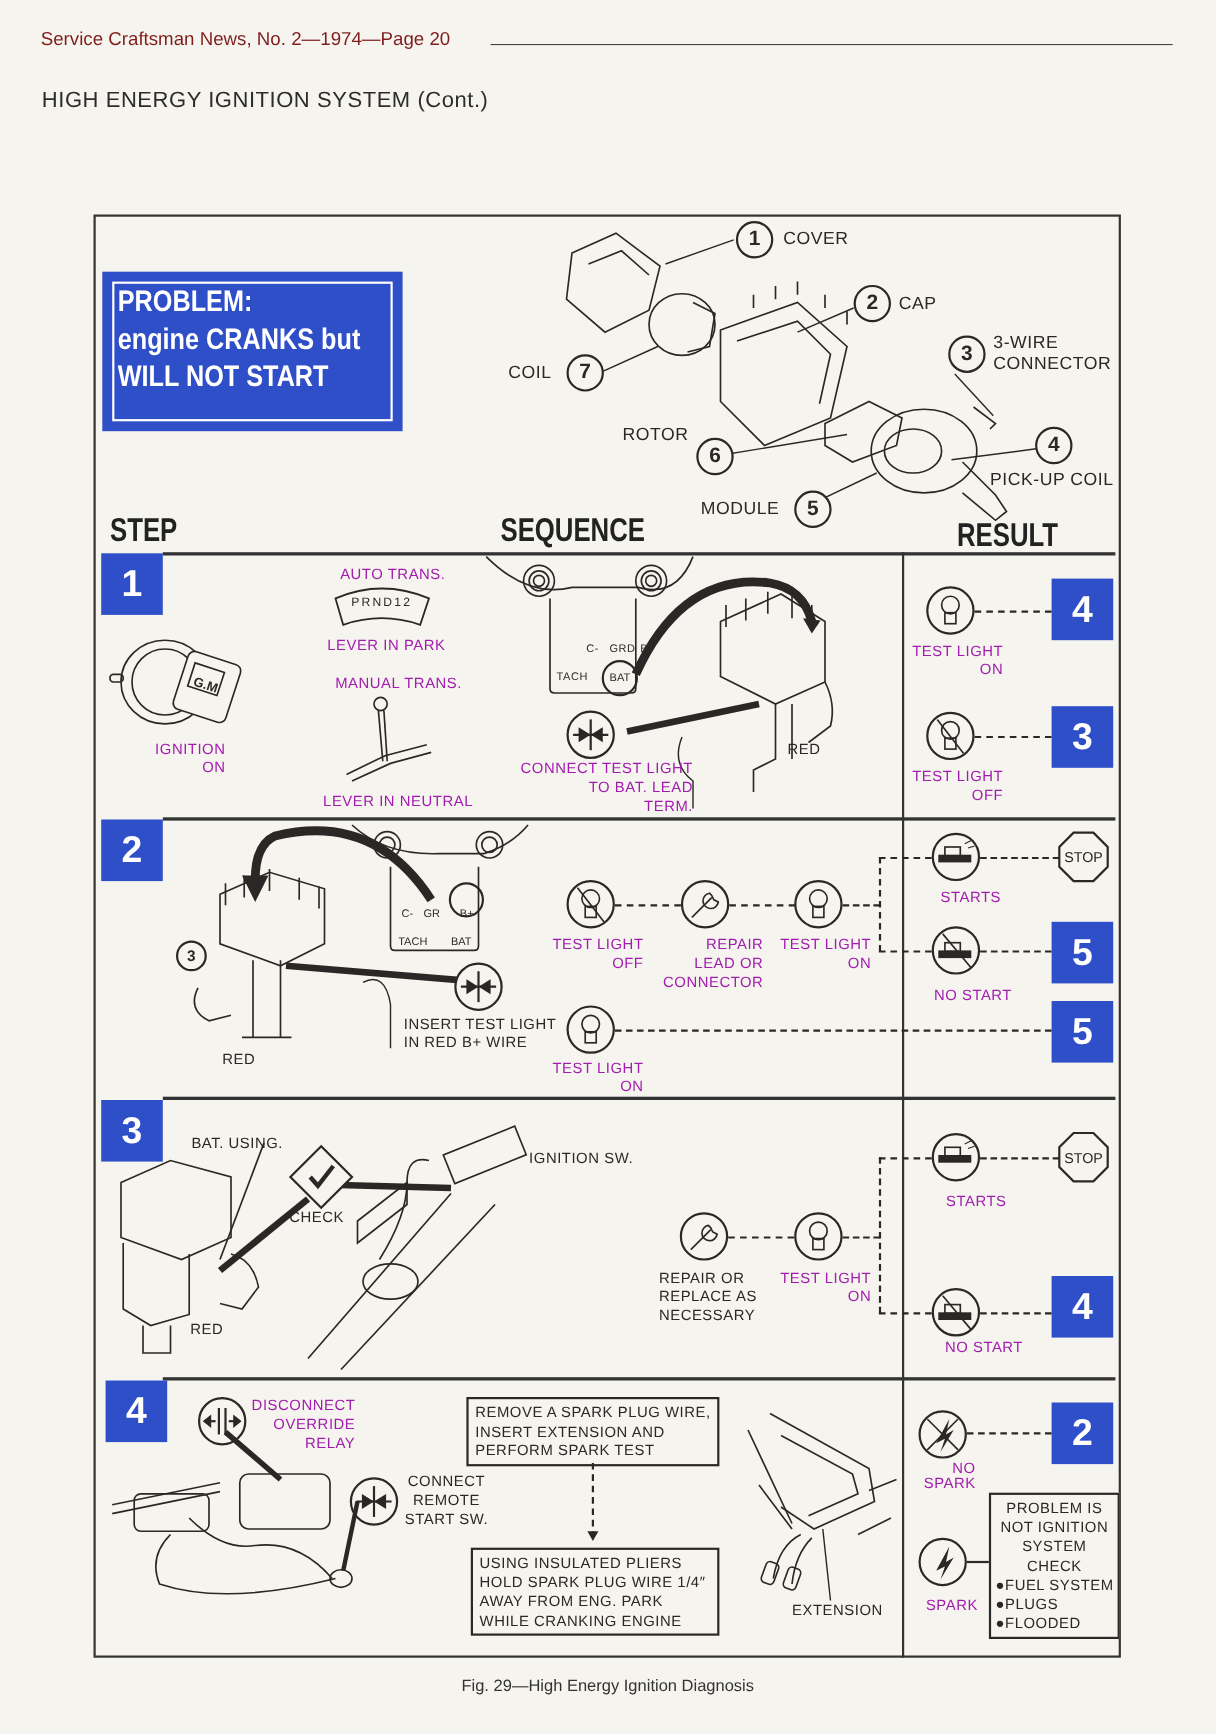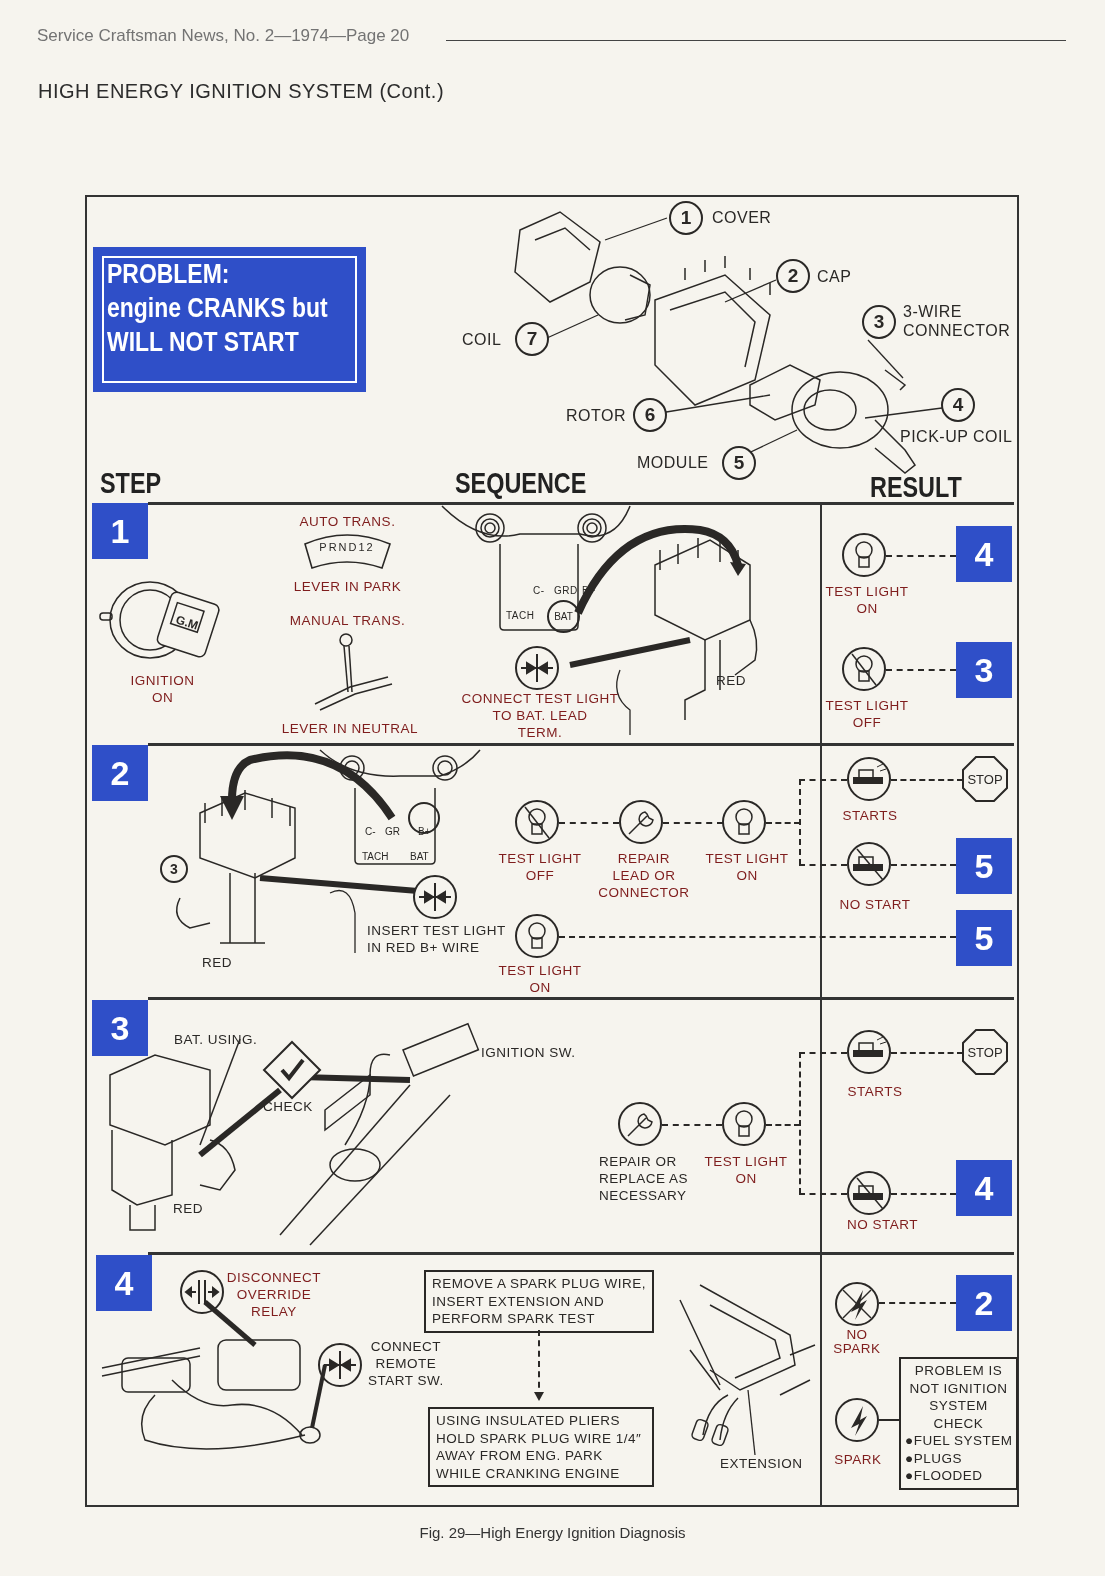--- a/index.html
+++ b/index.html
@@ -1,36 +1,36 @@
 <!DOCTYPE html>
 <html><head>
 <meta charset="utf-8">
 <style>
   html, body { margin:0; padding:0; }
   body { width:1105px; height:1576px; background:#f6f4ee; position:relative; overflow:hidden;
          font-family:"Liberation Sans", sans-serif; color:#2a2826; }
   .abs { position:absolute; }
-  .hdr { left:37px; top:26px; font-size:17px; color:#737373; }
+  .hdr { left:37px; top:26px; font-size:17px; color:#7f1d1d; }
   .hdr-rule { left:446px; top:40px; width:620px; height:0; border-top:1.5px solid #444; }
   .section-title { left:38px; top:80px; font-size:20px; letter-spacing:0.5px; color:#2c2c2c; }
   .frame { left:85px; top:195px; width:934px; height:1312px; border:2px solid #333; box-sizing:border-box; }
   .problem { left:93px; top:247px; width:273px; height:145px; background:#2f4fc8; }
   .problem-inner { position:absolute; left:9px; top:9px; right:9px; bottom:9px; border:2px solid #fff; }
   .problem-text { position:absolute; left:14px; top:10px; color:#fff; font-weight:bold; font-size:27px;
                   line-height:34px; font-family:"Liberation Sans Narrow","Liberation Sans",sans-serif;
                   transform:scaleX(0.85); transform-origin:left top; white-space:nowrap; }
   .col-head { font-weight:bold; font-size:30px; font-family:"Liberation Sans", sans-serif;
               transform:scaleX(0.78); transform-origin:left top; color:#222; }
   .hrule { height:0; border-top:3px solid #333; }
   .vrule { width:0; border-left:2px solid #333; }
   .stepbadge { width:56px; height:56px; background:#2f4fc8; color:#fff; font-size:34px; font-weight:bold;
                display:flex; align-items:center; justify-content:center; }
   .resbadge { width:56px; height:56px; background:#2f4fc8; color:#fff; font-size:34px; font-weight:bold;
               display:flex; align-items:center; justify-content:center; }
-  .lbl { font-size:13.5px; letter-spacing:0.5px; text-align:center; line-height:17px; color:#7f1d1d; white-space:nowrap; }
+  .lbl { font-size:13.5px; letter-spacing:0.5px; text-align:right; line-height:17px; color:#a21caf; white-space:nowrap; }
   .lbl-l { font-size:13.5px; letter-spacing:0.5px; line-height:17px; color:#2a2826; white-space:nowrap; }
   .partlbl { font-size:16px; letter-spacing:0.5px; color:#2a2826; white-space:nowrap; }
   .callout { width:34px; height:34px; border:2px solid #2a2826; border-radius:50%; box-sizing:border-box;
              display:flex; align-items:center; justify-content:center; font-weight:bold; font-size:19px; background:#f6f4ee; }
   .icirc { width:44px; height:44px; border:2px solid #2a2826; border-radius:50%; box-sizing:border-box; background:#f6f4ee; }
   .dash-h { height:0; border-top:2.5px dashed #2a2826; }
   .dash-v { width:0; border-left:2.5px dashed #2a2826; }
   .textbox { border:2px solid #2a2826; background:#f6f4ee; font-size:13.5px; letter-spacing:0.5px; line-height:17.5px; padding:3px 6px; box-sizing:border-box; white-space:nowrap; }
   .stop { width:46px; height:46px; }
   .caption { left:0; width:1105px; top:1524px; text-align:center; font-size:15px; color:#333; }
@@ -91,21 +91,21 @@
 <div class="abs callout" style="left:776px;top:259px;">2</div>
 <div class="abs partlbl" style="left:817px;top:268px;">CAP</div>
 <div class="abs callout" style="left:862px;top:305px;">3</div>
 <div class="abs partlbl" style="left:903px;top:303px;">3-WIRE</div>
 <div class="abs partlbl" style="left:903px;top:322px;">CONNECTOR</div>
 <div class="abs callout" style="left:941px;top:388px;">4</div>
 <div class="abs partlbl" style="left:900px;top:428px;">PICK-UP COIL</div>
 <div class="abs callout" style="left:722px;top:446px;">5</div>
 <div class="abs partlbl" style="left:637px;top:454px;">MODULE</div>
 <div class="abs callout" style="left:633px;top:398px;">6</div>
-<div class="abs partlbl" style="left:566px;top:407px;">ROTOR</div>
+<div class="abs partlbl" style="left:566px;top:387px;">ROTOR</div>
 <div class="abs callout" style="left:515px;top:322px;">7</div>
 <div class="abs partlbl" style="left:462px;top:331px;">COIL</div>
 
 <div class="abs col-head" style="left:100px;top:466px;">STEP</div>
 <div class="abs col-head" style="left:455px;top:466px;">SEQUENCE</div>
 <div class="abs col-head" style="left:870px;top:470px;">RESULT</div>
 
 <div class="abs hrule" style="left:148px;top:502px;width:866px;"></div>
 <div class="abs hrule" style="left:148px;top:743px;width:866px;"></div>
 <div class="abs hrule" style="left:148px;top:997px;width:866px;"></div>
@@ -127,21 +127,21 @@
 <div class="abs lbl" style="left:120px;top:672px;width:85px;">
   <div>IGNITION</div>
   <div>ON</div>
 </div>
 
 <div class="abs lbl" style="left:290px;top:513px;width:115px;">AUTO TRANS.</div>
 <svg class="abs" style="left:300px;top:532px;" width="95" height="40">
   <path d="M5 12 Q47 -6 90 12 L82 36 Q47 24 12 36 Z" fill="none" stroke="#2a2826" stroke-width="1.6"></path>
   <text x="47" y="19" text-anchor="middle" font-size="11" letter-spacing="2" fill="#2a2826" font-family="Liberation Sans, sans-serif">PRND12</text>
 </svg>
-<div class="abs lbl" style="left:280px;top:578px;width:135px;">LEVER IN PARK</div>
+<div class="abs lbl" style="left:270px;top:578px;width:135px;">LEVER IN PARK</div>
 <div class="abs lbl" style="left:275px;top:612px;width:145px;">MANUAL TRANS.</div>
 <svg class="abs" style="left:310px;top:632px;" width="90" height="85">
   <g fill="none" stroke="#2a2826" stroke-width="1.5">
     <circle cx="36" cy="8" r="6"></circle>
     <line x1="34" y1="14" x2="38" y2="60"></line>
       <line x1="39" y1="14" x2="42" y2="60"></line>
     <path d="M5 72 L40 55 L78 45 M10 78 L45 62 L82 52"></path>
   </g>
 </svg>
 <div class="abs lbl" style="left:270px;top:720px;width:160px;">LEVER IN NEUTRAL</div>

